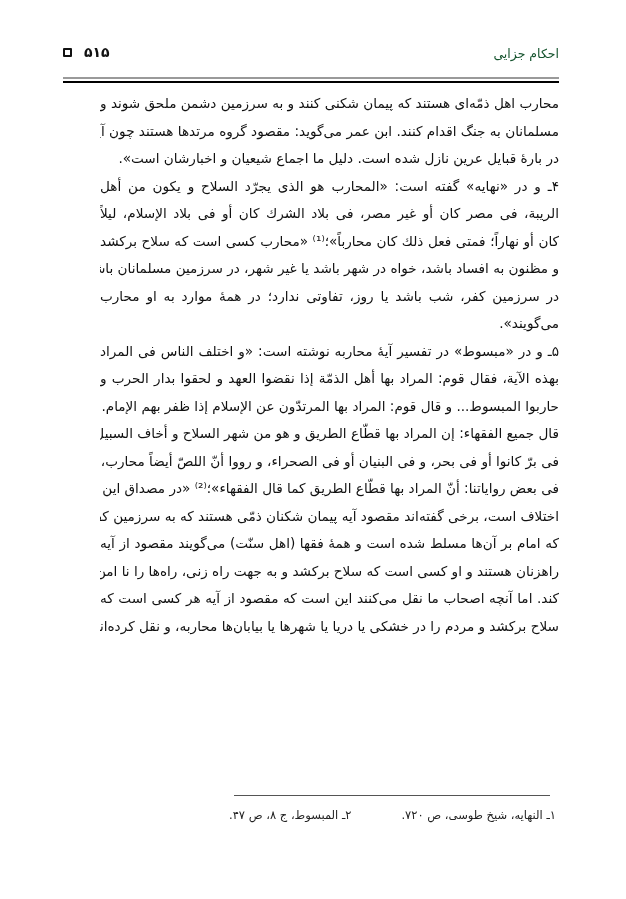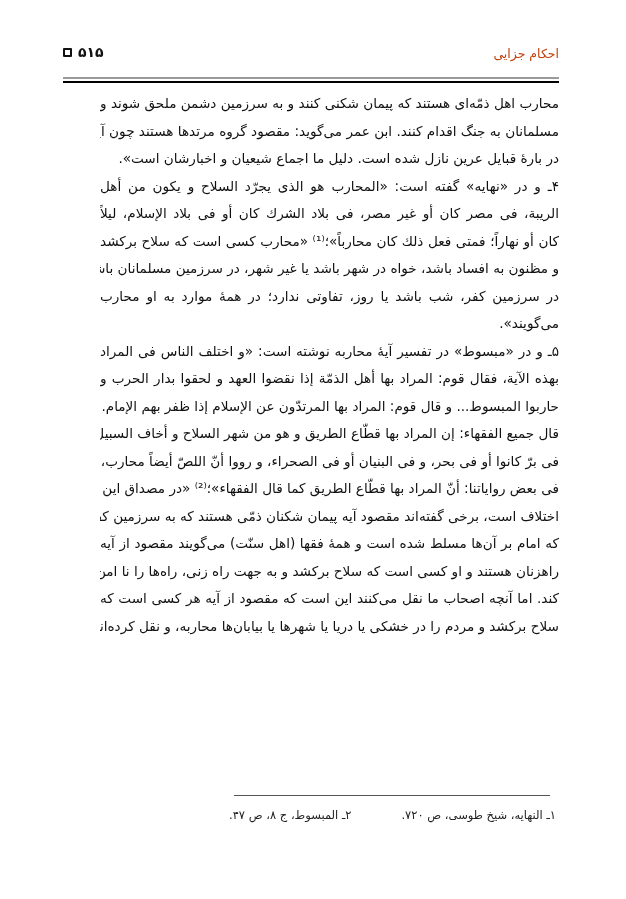--- a/index.html
+++ b/index.html
@@ -21,30 +21,30 @@
       left: 63px;
       width: 496px;
       height: 30px;
       direction: rtl;
     }
     .running-title {
       position: absolute;
       right: 0;
       top: 4px;
       font-size: 12.5px;
-      color: #c2410c;
+      color: #14532d;
       direction: rtl;
     }
     .page-number-wrap {
       position: absolute;
       left: 0;
       top: 2px;
       display: flex;
       align-items: center;
-      gap: 6px;
+      gap: 12px;
       direction: ltr;
     }
     .page-number {
       font-size: 14px;
       font-weight: bold;
       color: #111;
     }
     .box-icon {
       width: 9px;
       height: 9px;

